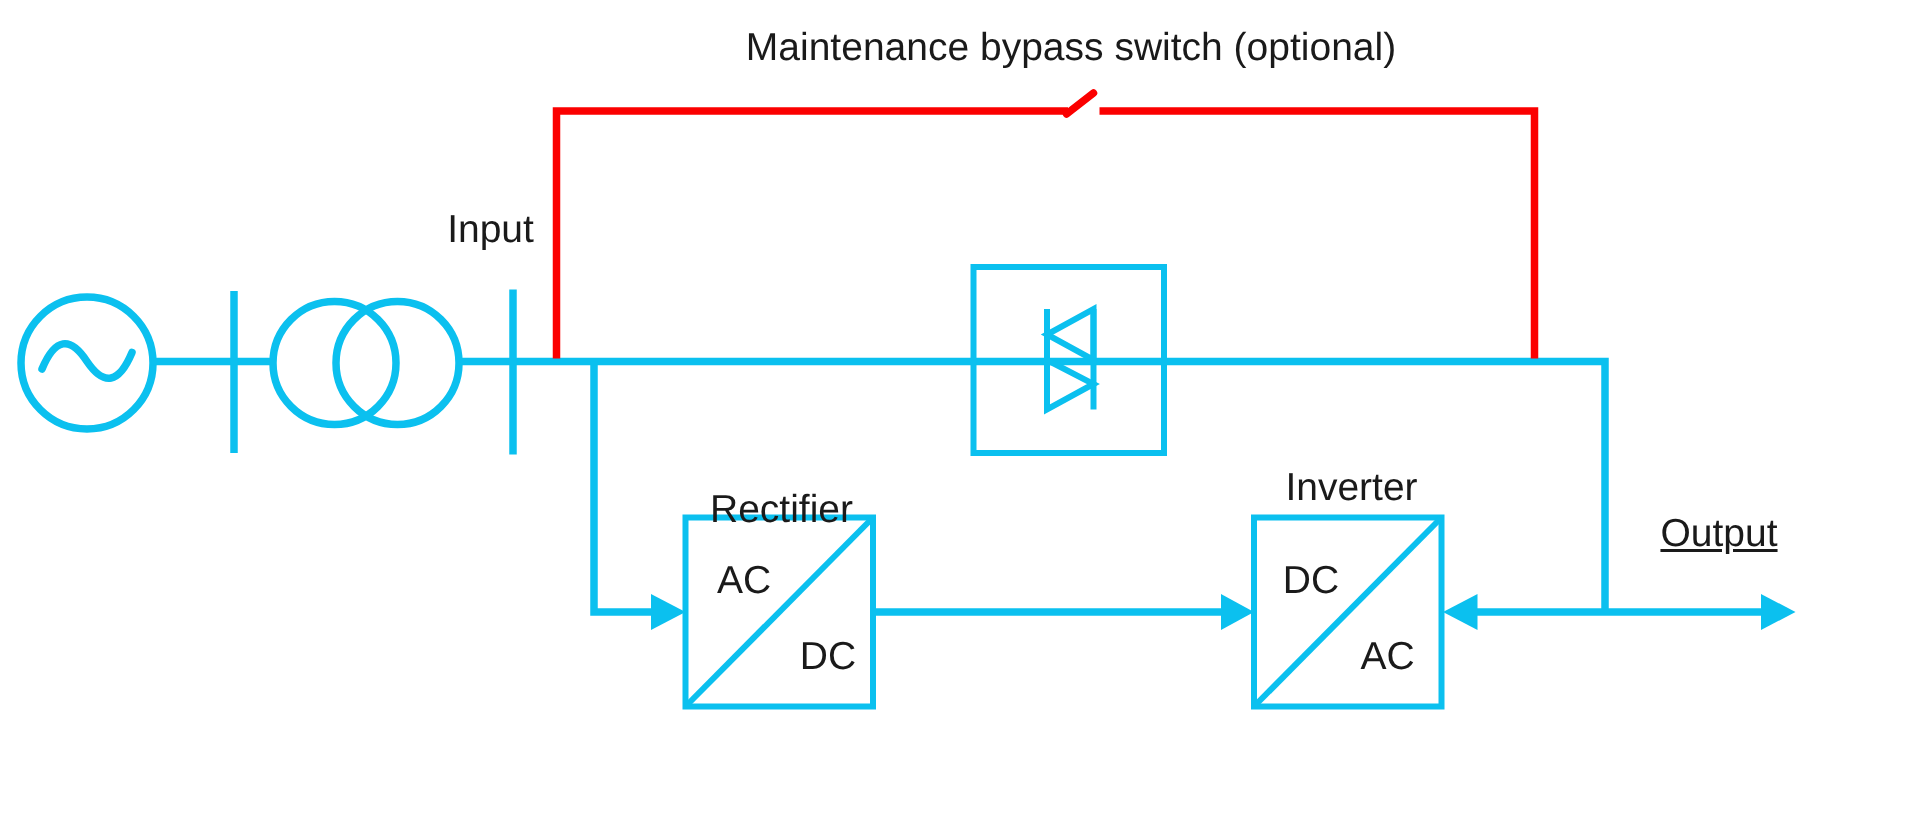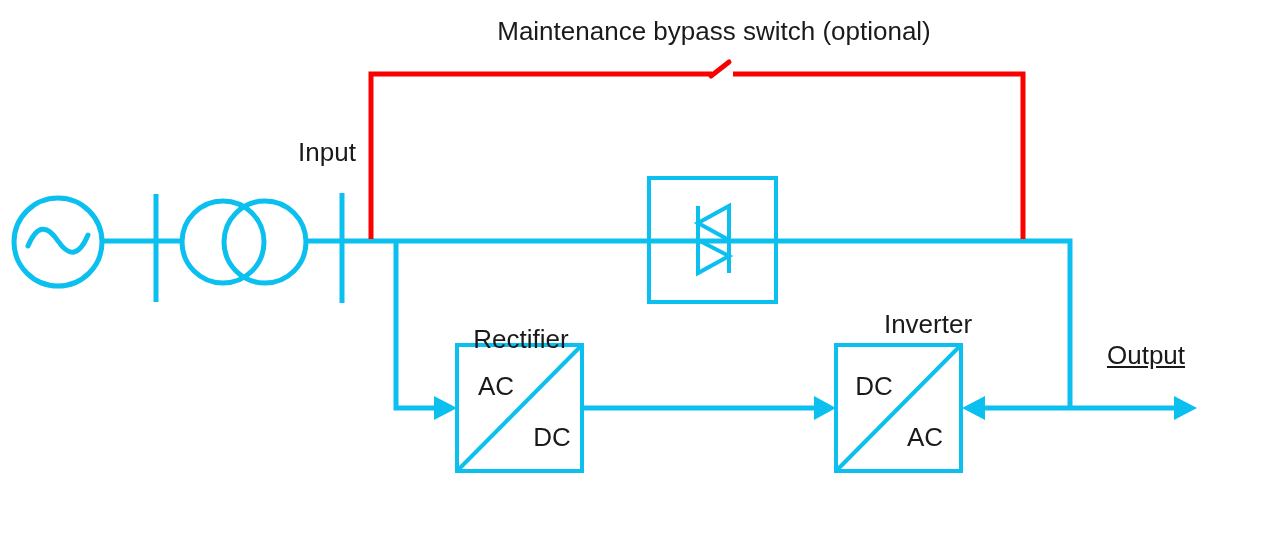--- a/index.html
+++ b/index.html
@@ -93,21 +93,21 @@
     <g>
       <polyline class="red" points="371,239 371,74 712,74"></polyline>
       <line class="red cap" x1="711" y1="76" x2="729" y2="62"></line>
       <polyline class="red" points="733,74 1023,74 1023,239"></polyline>
     </g>
   </svg>
 
   <div class="label" style="left:714px; top:31px;">Maintenance bypass switch (optional)</div>
   <div class="label" style="left:327px; top:152px;">Input</div>
   <div class="label" style="left:521px; top:339px;">Rectifier</div>
-  <div class="label" style="left:901px; top:324px;margin-left:27px;">Inverter</div>
+  <div class="label" style="left:901px; top:324px;">Inverter</div>
   <div class="label" style="left:1146px; top:355px;text-decoration:underline;">Output</div>
 
   <div class="label" style="left:496px; top:386px;">AC</div>
   <div class="label" style="left:552px; top:437px;">DC</div>
   <div class="label" style="left:874px; top:386px;">DC</div>
   <div class="label" style="left:925px; top:437px;">AC</div>
 
 </div>
 
 </body></html>

